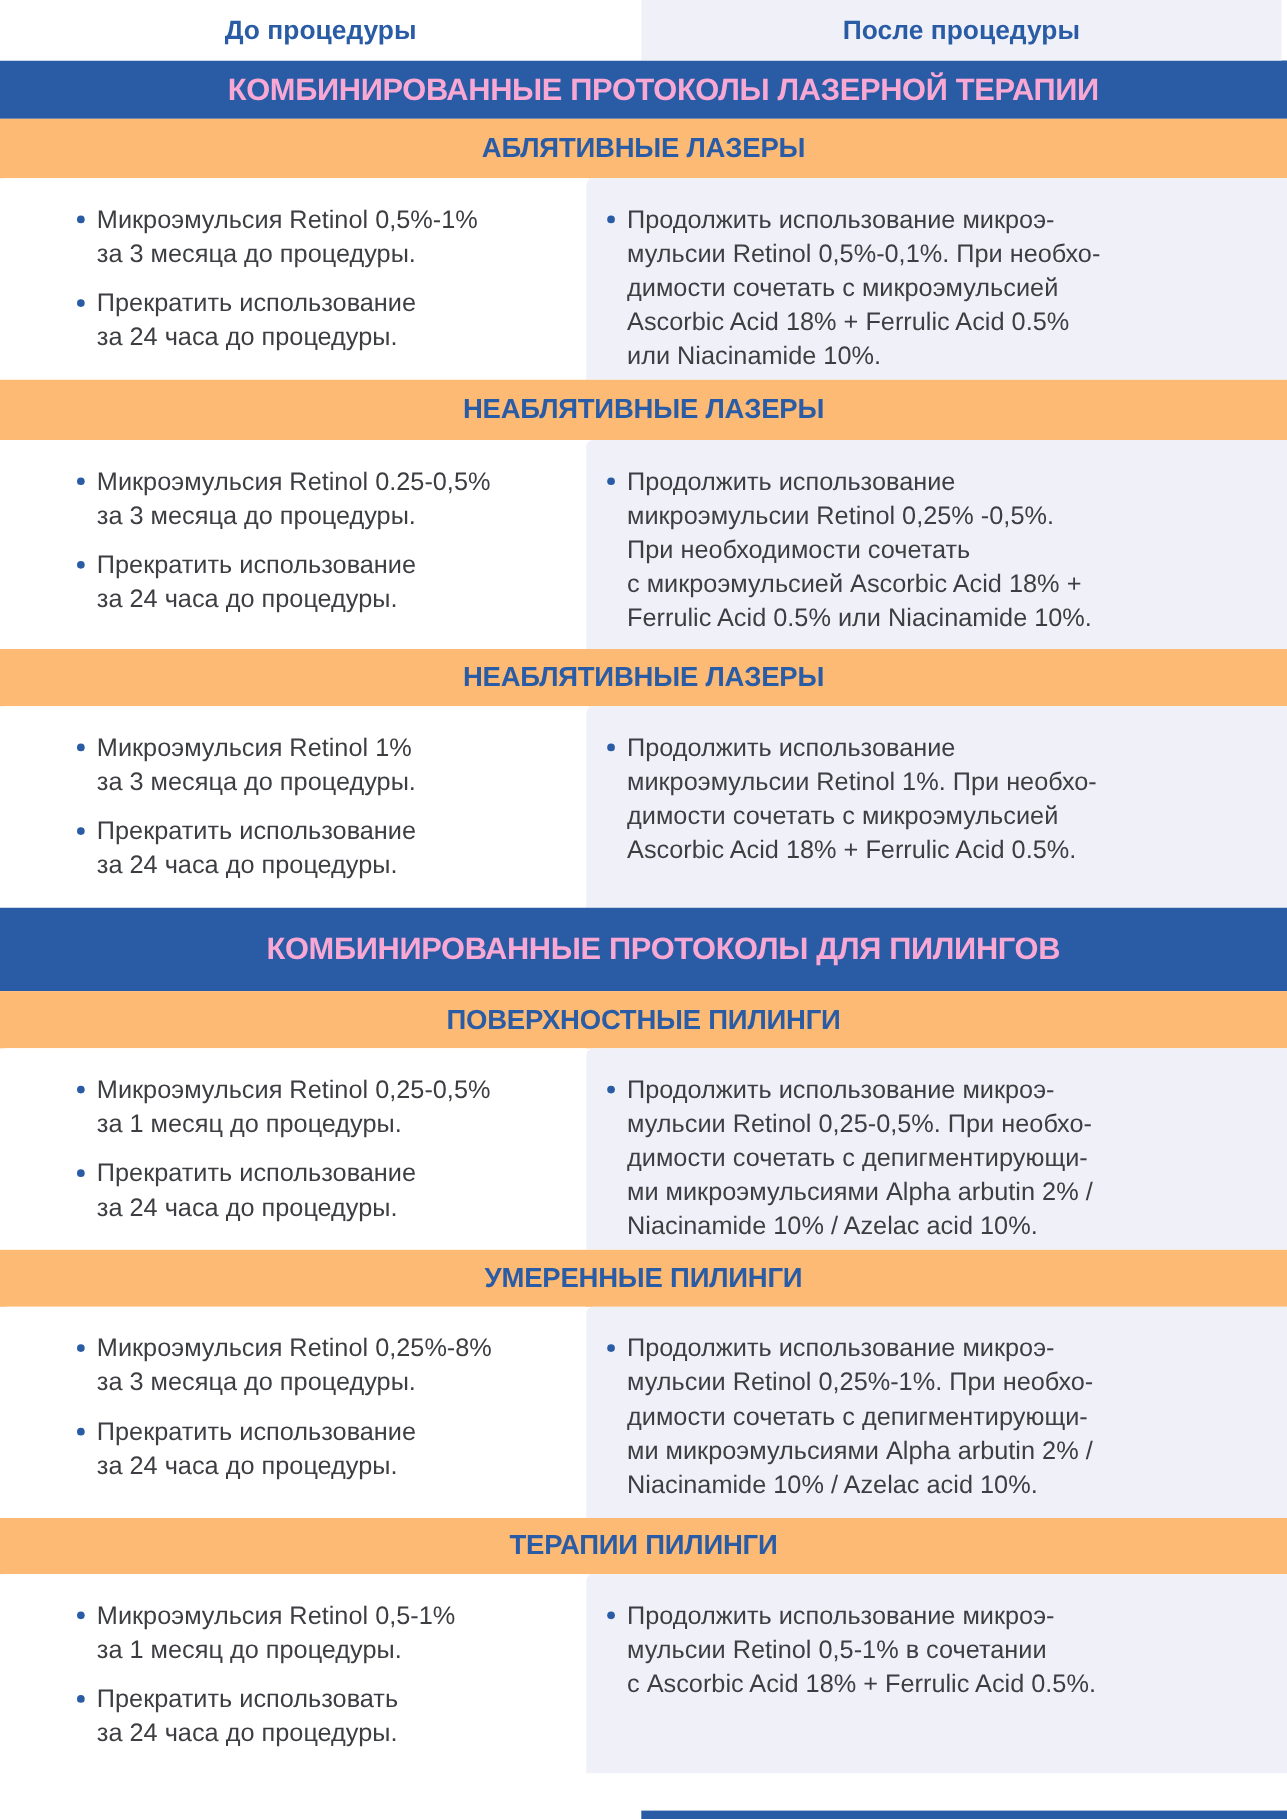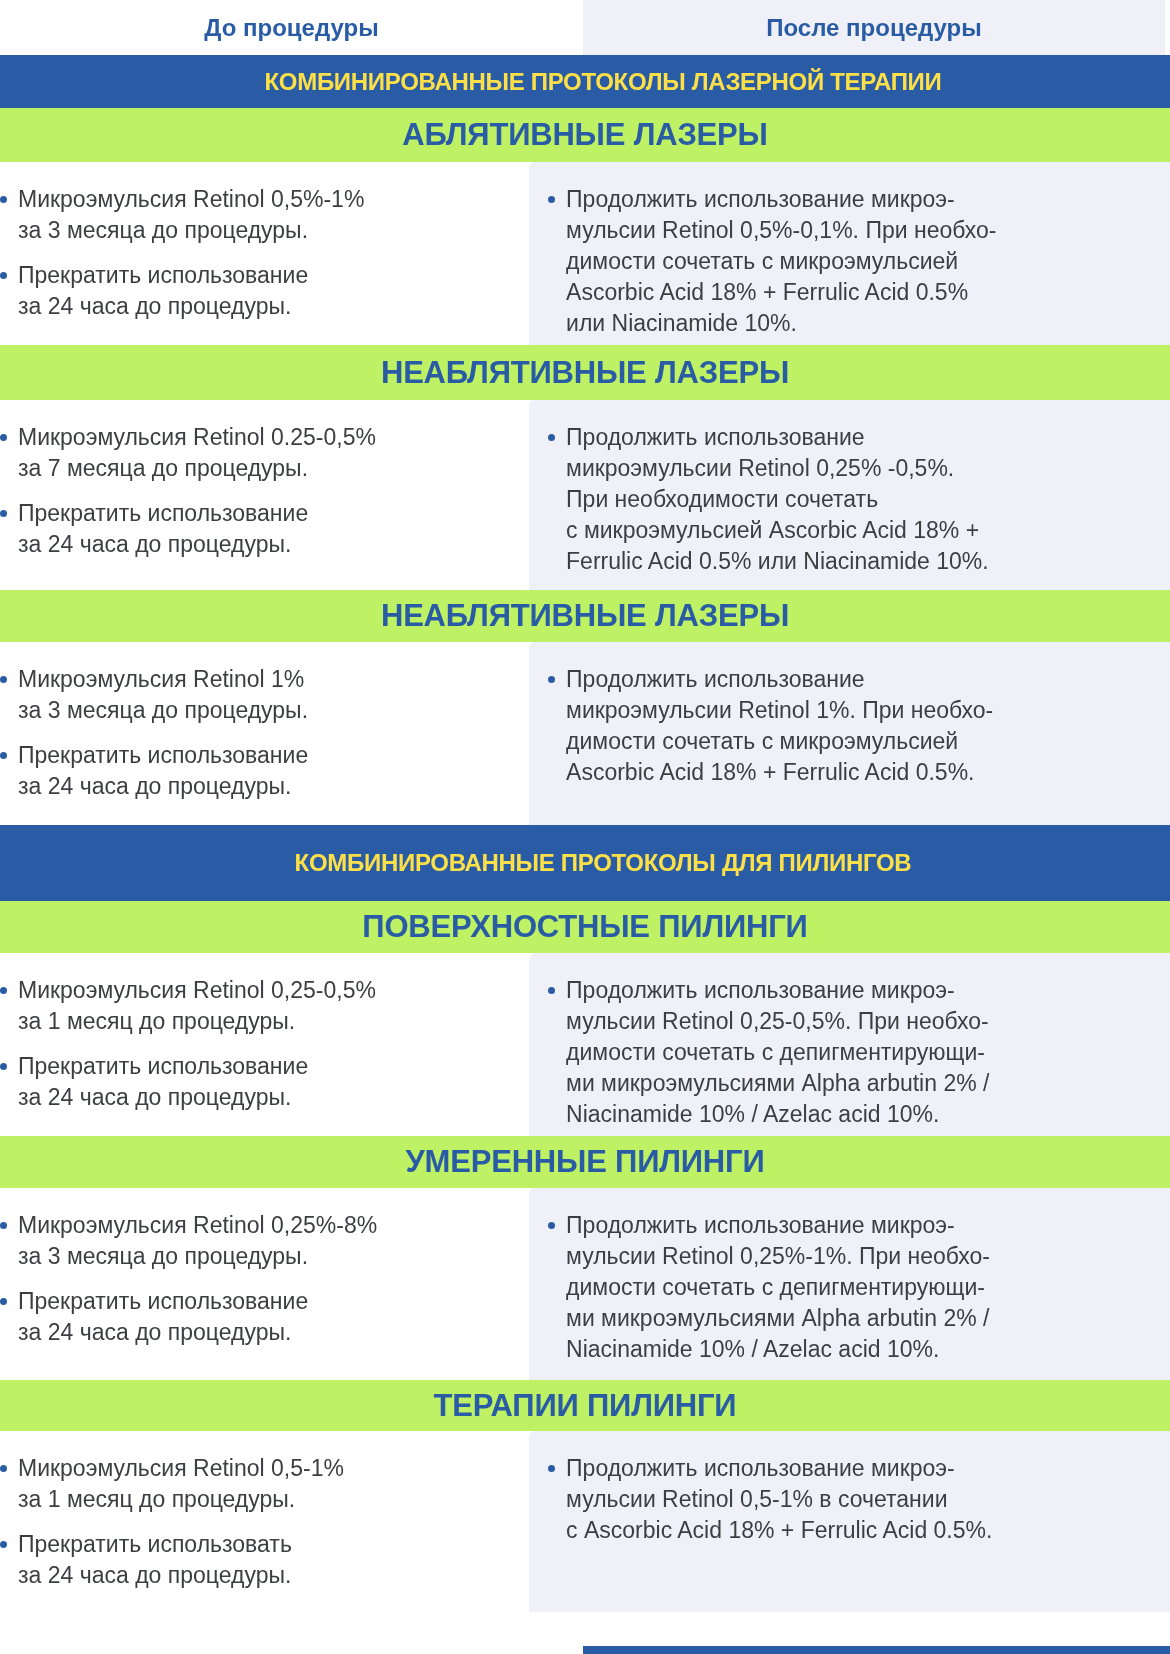--- a/index.html
+++ b/index.html
@@ -17,38 +17,38 @@
   .col-header {
     display: flex; align-items: center; justify-content: center;
     font-size: 24px; font-weight: bold; color: #2a5ca6;
   }
   .col-header.left  { width: 583px; background: #ffffff; }
   .col-header.right { width: 582px; background: #f0f1f8; }
 
   
   .banner {
     display: flex; align-items: center; justify-content: center;
-    background: #2a5ca6; color: #fde047;
-    font-size: 24px; font-weight: bold; letter-spacing: -0.3px;
+    background: #2a5ca6; color: #f9a8d4;
+    font-size: 28px; font-weight: bold; letter-spacing: -0.3px;
     text-align: center;
     padding-left: 36px;
   }
 
   
   .band {
     display: flex; align-items: center; justify-content: center;
-    background: #bef264; color: #2a5ca6;
-    font-size: 31px; font-weight: bold; letter-spacing: -0.2px;
+    background: #fdba74; color: #2a5ca6;
+    font-size: 25px; font-weight: bold; letter-spacing: -0.2px;
     text-align: right;
   }
 
   
   .row { display: flex; }
   .half { box-sizing: border-box; padding-top: 22px; }
-  .half.left  { width: 583px; background: #ffffff; padding-right: 30px; border-top-left-radius: 6px; }
+  .half.left  { width: 583px; background: #ffffff; padding-left: 70px; padding-right: 30px; border-top-left-radius: 6px; }
   .half.right { width: 706px; background: #f0f1f8; padding-left: 19px; padding-right: 20px; border-top-left-radius: 6px; }
 
   .item { display: flex; gap: 11px; margin-bottom: 14px; }
   .dot {
     flex: none; width: 7px; height: 7px; border-radius: 50%;
     background: #2a5ca6; margin-top: 12px;
   }
   .item p {
     margin: 0; white-space: pre-line;
     font-size: 23px; line-height: 31px; color: #3d3e42;
@@ -103,21 +103,21 @@
     </div>
   </div>
 
   <div class="band" style="height:55px">НЕАБЛЯТИВНЫЕ ЛАЗЕРЫ</div>
 
   <div class="row" style="height:190px">
     <div class="half left">
       <div class="item">
         <span class="dot"></span>
         <p>Микроэмульсия Retinol 0.25-0,5%
-за 7 месяца до процедуры.</p>
+за 3 месяца до процедуры.</p>
       </div>
       <div class="item">
         <span class="dot"></span>
         <p>Прекратить использование
 за 24 часа до процедуры.</p>
       </div>
     </div>
     <div class="half right">
       <div class="item">
         <span class="dot"></span>

